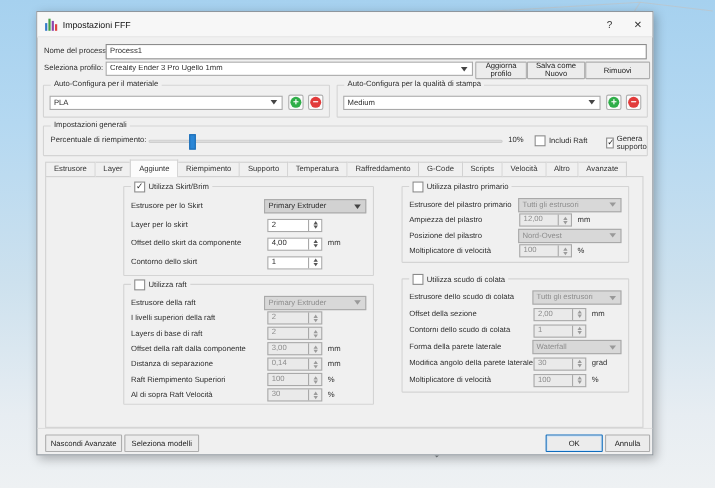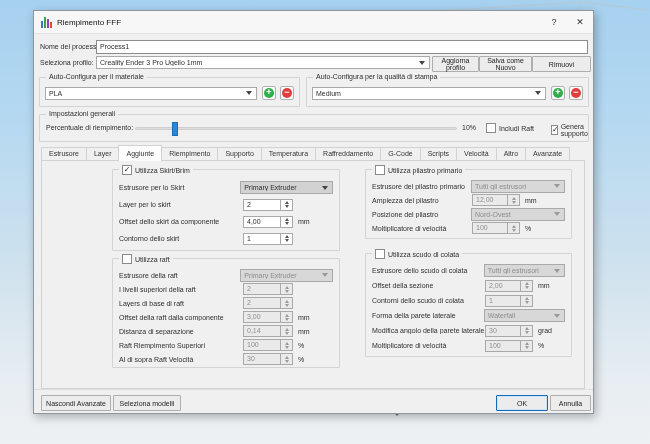--- a/index.html
+++ b/index.html
@@ -87,21 +87,21 @@
 
 <div class="dlg">
 
   <div class="titlebar">
     <span class="appicon">
       <i style="height:7px;background:#3579c8"></i>
         <i style="height:11px;background:#43a047"></i>
       <i style="height:9px;background:#8e44ad"></i>
         <i style="height:6px;background:#e04343"></i>
     </span>
-    <span class="ttl">Riempimento FFF</span>
+    <span class="ttl">Impostazioni FFF</span>
     <span class="spacer"></span>
     <span class="winbtn">?</span>
     <span class="winbtn">✕</span>
   </div>
 
   <label class="fl" style="left:6px;top:32px;">Nome del processo:</label>
   <div class="txtinput" style="left:62px;top:29px;width:484px;height:12px;">Process1</div>
 
   <label class="fl" style="left:6px;top:48px;">Seleziona profilo:</label>
   <div class="combo white abs" style="left:62px;top:45px;width:334px;">

